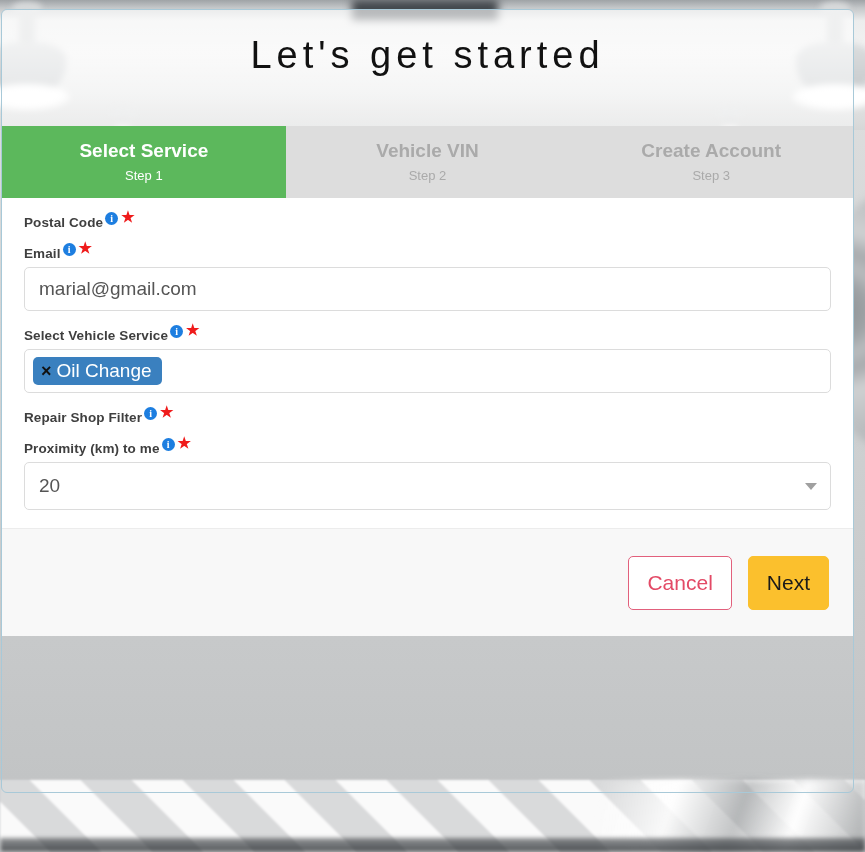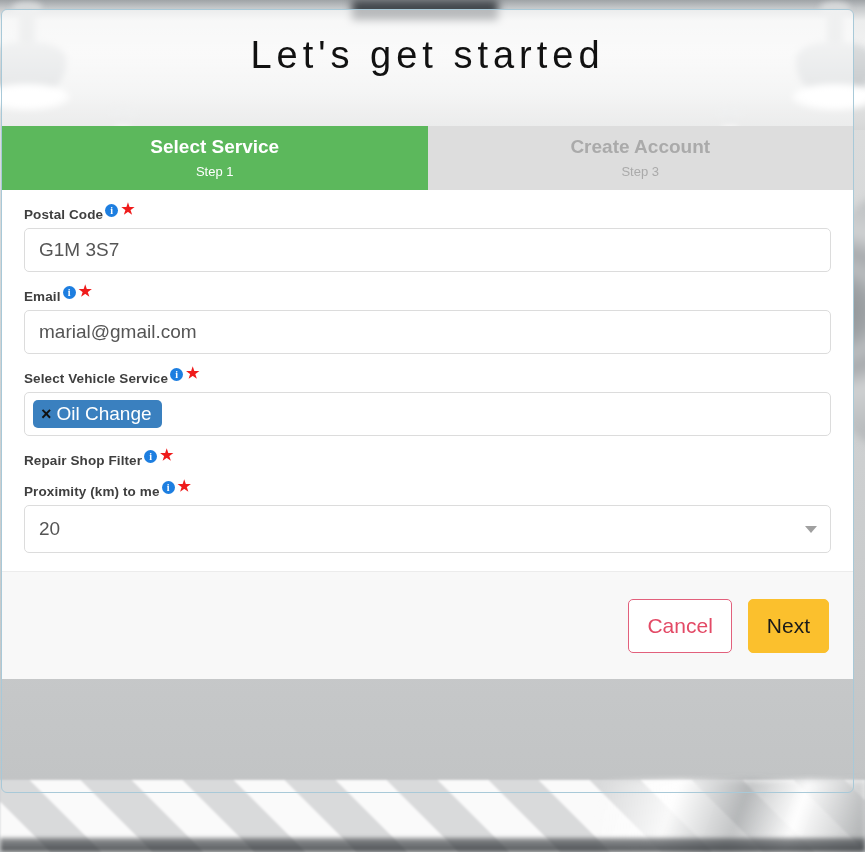--- a/index.html
+++ b/index.html
@@ -127,21 +127,21 @@
     font-size: 38px;
     font-weight: 400;
     letter-spacing: 5px;
     color: #111111;
     font-family: "Liberation Sans", sans-serif;
   }
 
   
   .steps {
     display: flex;
-    height: 64px;
+    height: 72px;
     width: 100%;
   }
   .step {
     flex: 1 1 0;
     display: flex;
     flex-direction: column;
     align-items: center;
     justify-content: center;
     background: #dddddd;
     color: #aaaaaa;
@@ -397,37 +397,40 @@
       <div class="modal-title">Let's get started</div>
     </div>
 
     <div class="steps">
 
       <div class="step active">
         <div class="step-title">Select Service</div>
         <div class="step-sub">Step 1</div>
       </div>
 
+      <div class="step">
+        <div class="step-title">Vehicle VIN</div>
+        <div class="step-sub">Step 2</div>
+      </div>
 
       <div class="step">
         <div class="step-title">Create Account</div>
         <div class="step-sub">Step 3</div>
       </div>
 
     </div>
 
     <div class="modal-body">
 
       <div class="field">
         <div class="field-label">
           <span class="label-text">Postal Code</span>
           <span class="info-icon">i</span>
           <span class="req-star">★</span>
         </div>
-        <input class="text-input" type="text" value="G1M 3S7" style="">
       </div>
 
       <div class="field">
         <div class="field-label">
           <span class="label-text">Email</span>
           <span class="info-icon">i</span>
           <span class="req-star">★</span>
         </div>
         <input class="text-input" type="text" value="marial@gmail.com" style="">
       </div>

